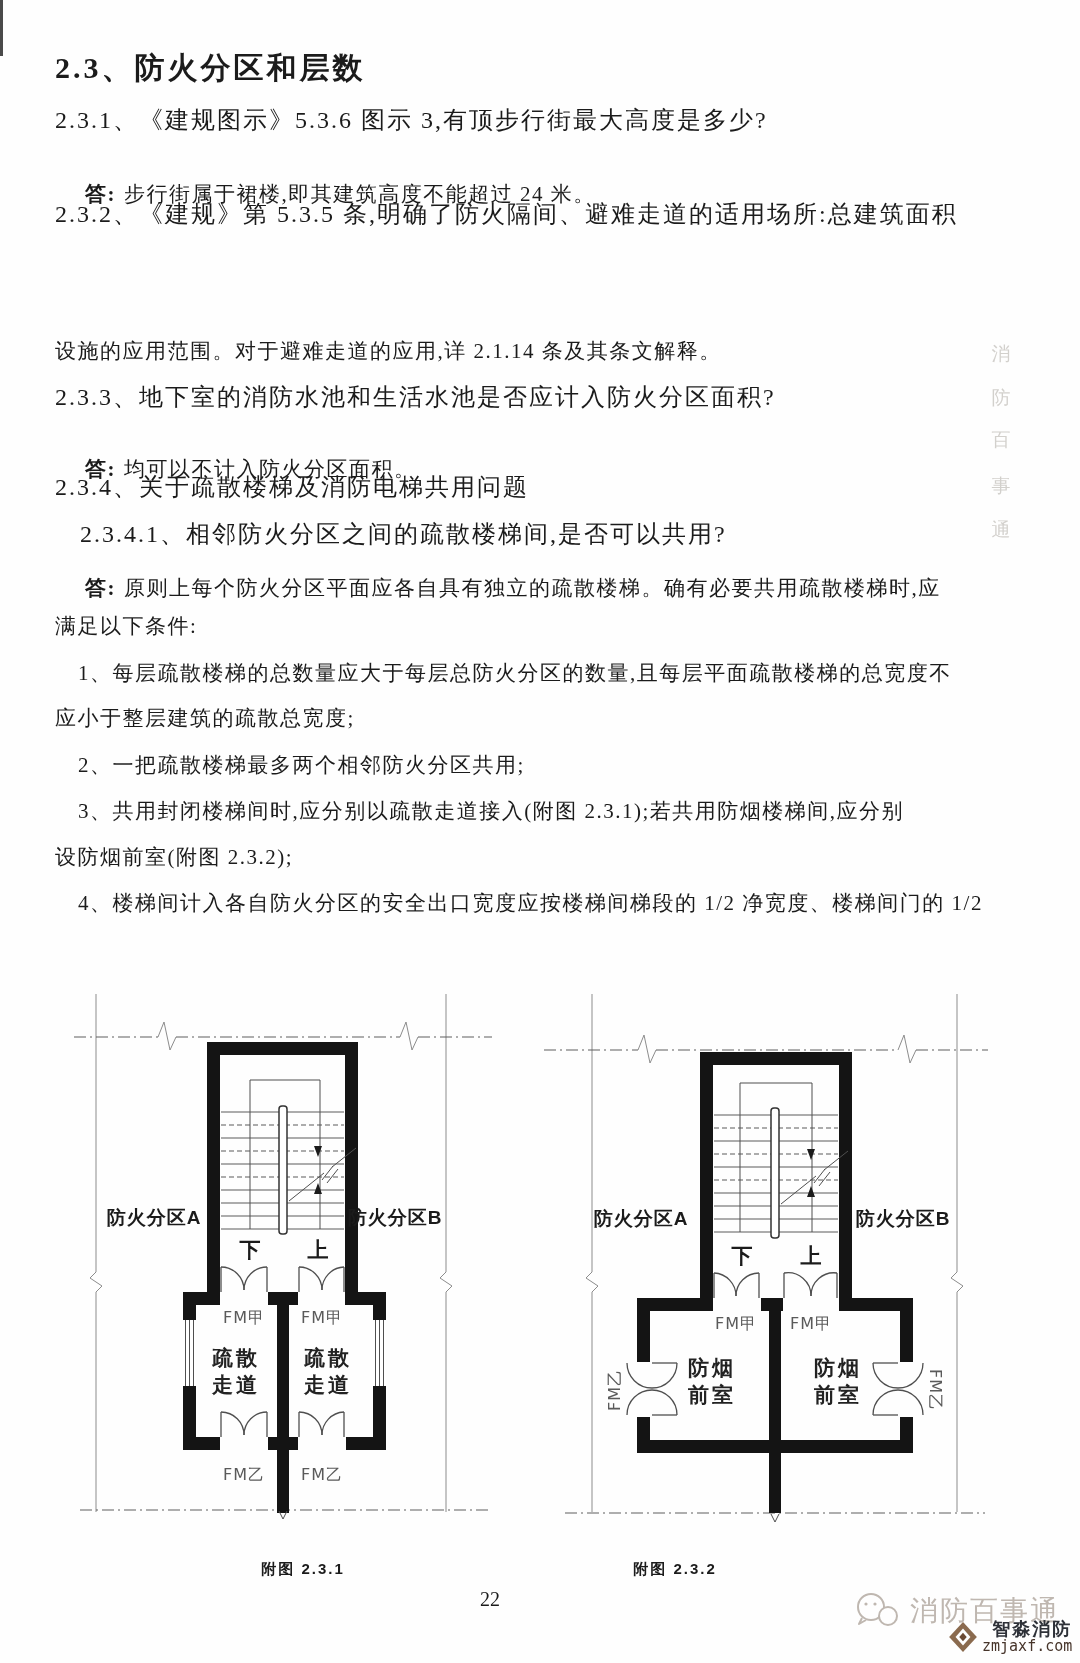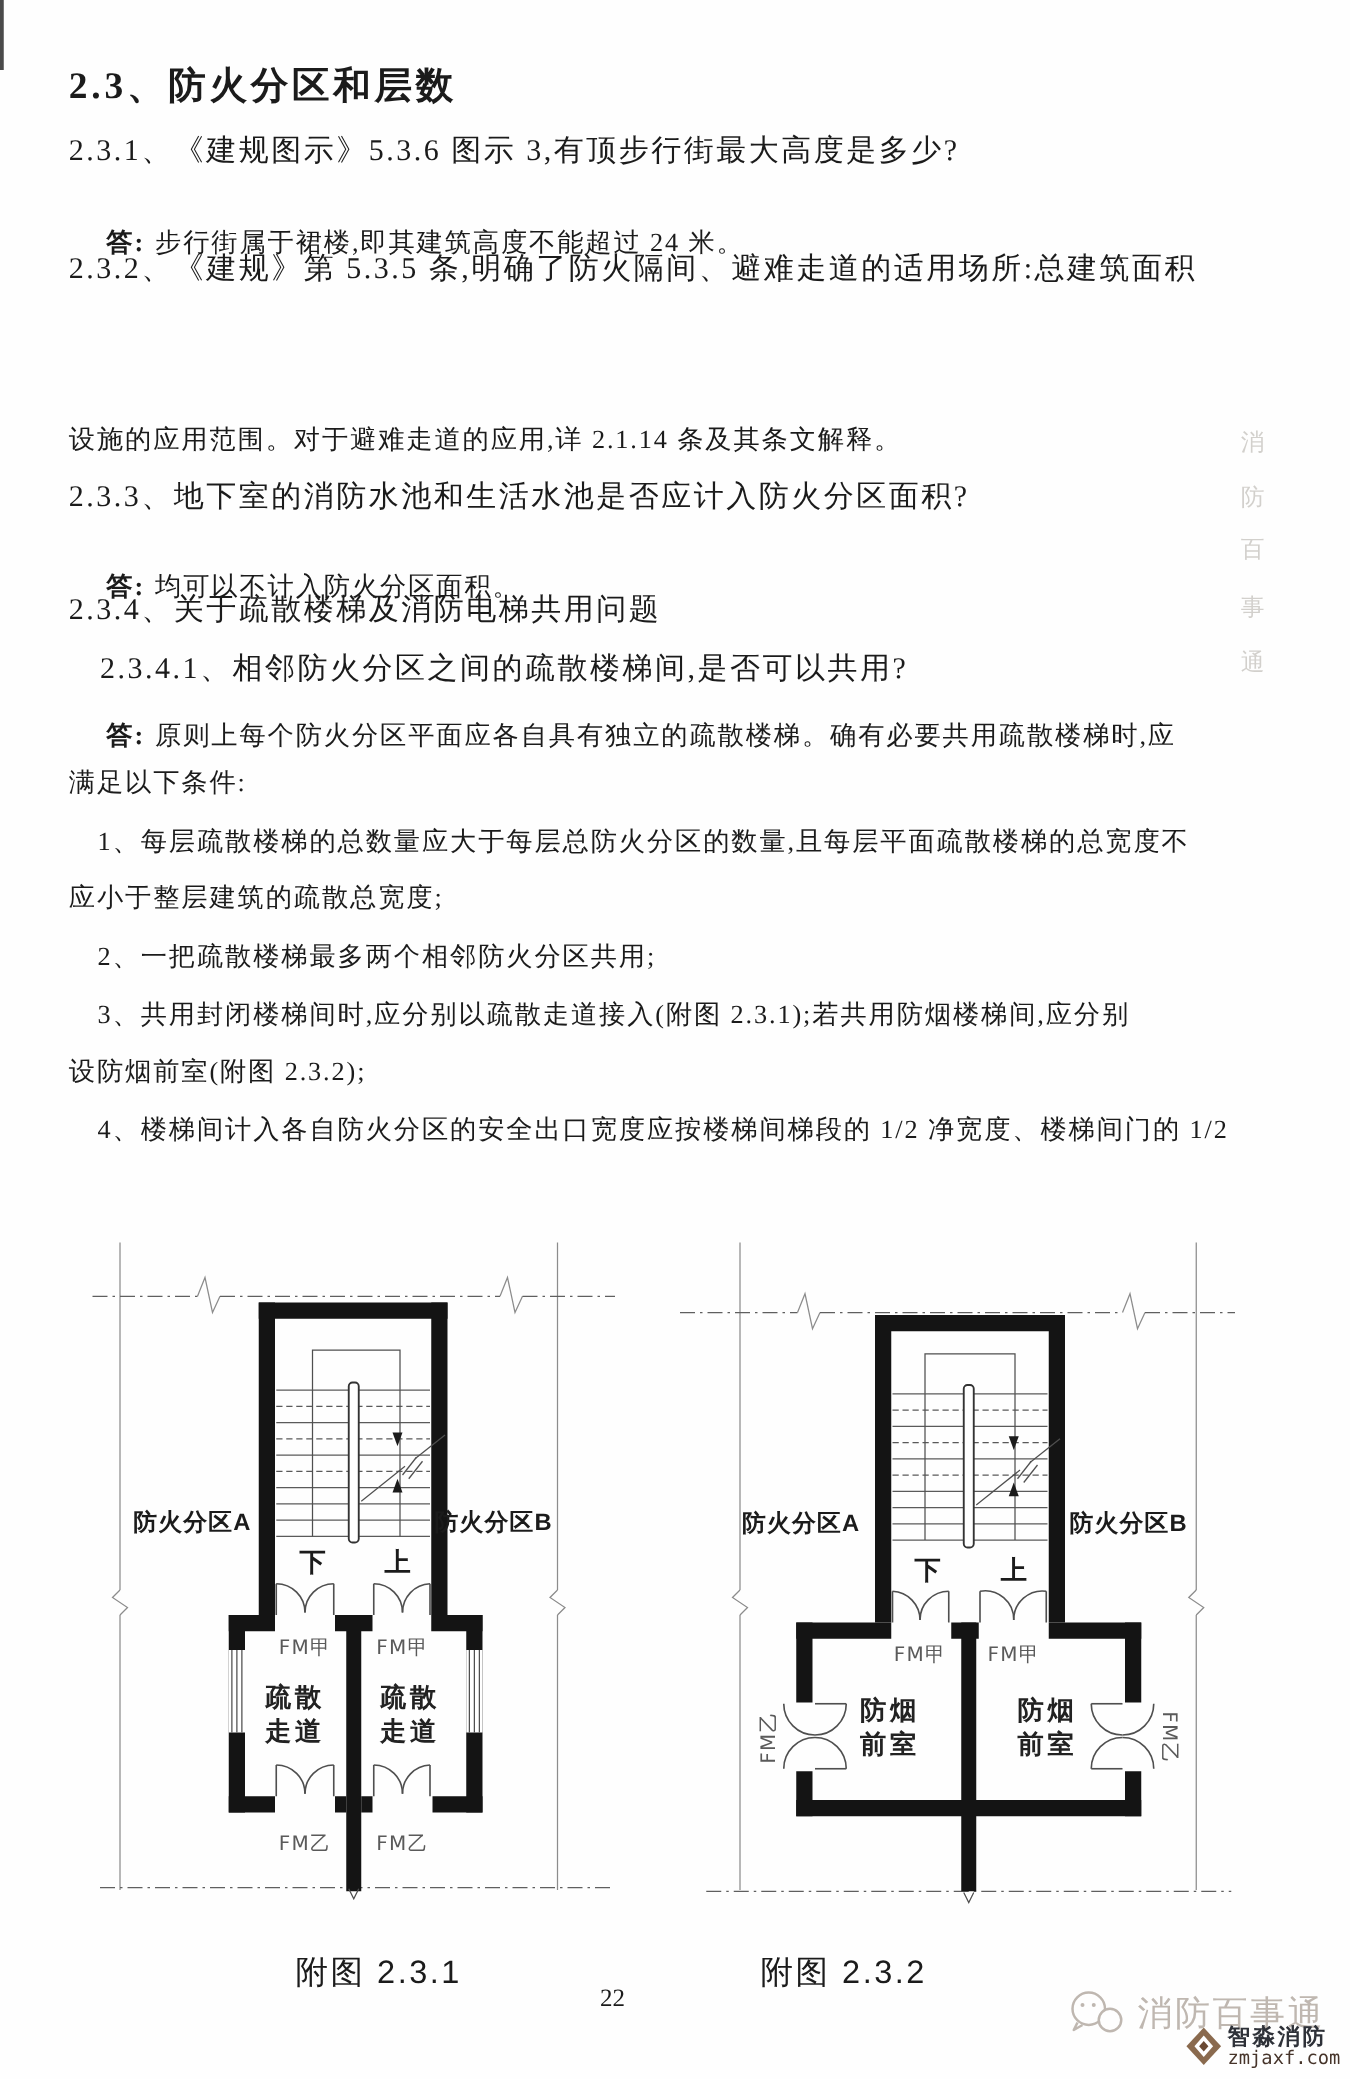--- a/index.html
+++ b/index.html
@@ -8,29 +8,29 @@
   .ln{position:absolute;left:55px;white-space:nowrap;font-size:21px;letter-spacing:1.5px;}
   .h0{font-size:30px;font-weight:700;letter-spacing:3px;}
   .h{font-size:24px;letter-spacing:2px;}
   .sub{left:80px;}
   .ans{left:85px;margin-top:28px;}
   .item{left:78px;}
   .cont{left:55px;text-align:center;}
   .b{font-weight:700;margin-right:8px;}
   .scanline{position:absolute;left:0;top:0;width:3px;height:56px;background:#4a4a4a;}
   .fig{position:absolute;}
-  .caption{position:absolute;width:160px;text-align:center;font-size:26px;font-weight:400;
+  .caption{position:absolute;width:160px;text-align:center;font-size:15px;font-weight:700;
            letter-spacing:2px;font-family:"Liberation Sans",sans-serif;color:#1b1b1b;}
   .pagenum{position:absolute;left:430px;top:1588px;width:120px;text-align:center;font-size:20px;}
   .wm-edge{position:absolute;left:988px;top:328px;width:26px;height:312px;
            writing-mode:vertical-rl;font-size:19px;letter-spacing:44px;color:#938d84;opacity:.4;
            font-family:"Liberation Sans",sans-serif;}
   .wm-brand{position:absolute;left:852px;top:1592px;display:flex;align-items:center;opacity:.75;}
   .wm-brand-text{font-size:28px;letter-spacing:2px;color:#aaa097;font-family:"Liberation Sans",sans-serif;margin-left:6px;}
-  .logo{position:absolute;left:948px;top:1620px;display:flex;align-items:center;}
+  .logo{position:absolute;left:948px;top:1620px;display:flex;align-items:center;text-align:right;}
   .logo-txt{margin-left:4px;line-height:1.05;font-family:"Liberation Sans",sans-serif;}
   .logo-name{font-size:18px;font-weight:700;color:#2e3138;letter-spacing:2px;}
   .logo-site{font-size:15px;font-weight:400;color:#46342a;font-family:"DejaVu Sans Mono",monospace;}
   
   .wall{fill:#141414;stroke:none;}
   .thin{stroke:#4f4f4f;stroke-width:1;fill:none;}
   .tread{stroke:#5a5a5a;stroke-width:1;}
   .door{stroke:#4f4f4f;stroke-width:1.3;fill:none;}
   .ref{stroke:#8c8c8c;stroke-width:1;fill:none;}
   .dash{stroke:#5f5f5f;stroke-width:1;fill:none;stroke-dasharray:12 4 2 4;}

